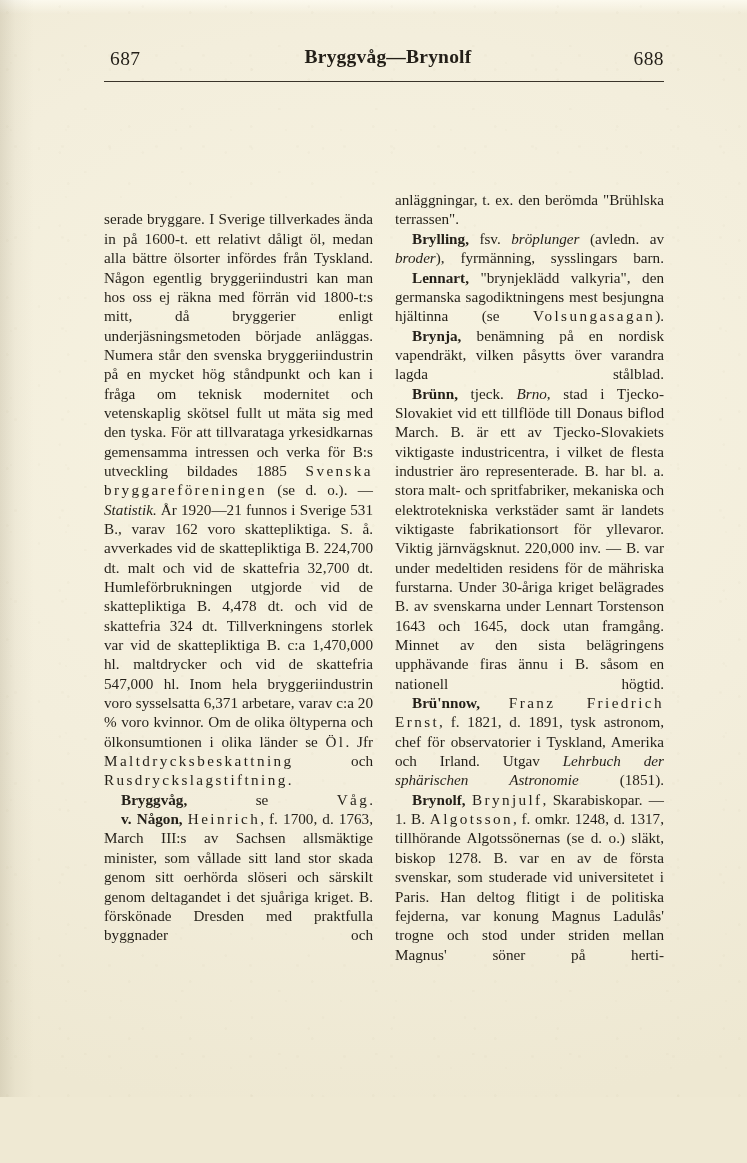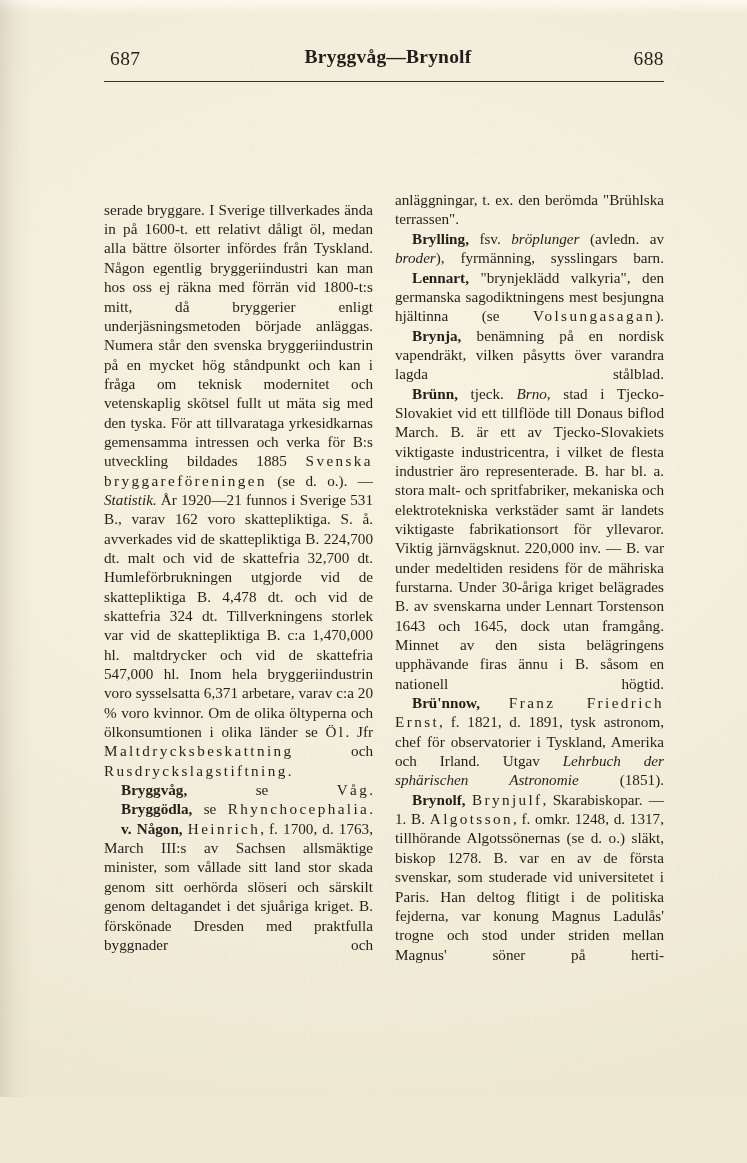--- a/index.html
+++ b/index.html
@@ -145,21 +145,20 @@
     <span class="folio left">687</span>
     <span class="runhead">Bryggvåg—Brynolf</span>
     <span class="folio right">688</span>
   </div>
   <div id="rule"></div>
 
   <div id="cols">
     <div class="col" id="col-left">
         <p class="stretch"><span>serade bryggare. I Sverige tillverkades ända in på 1600-t. ett relativt dåligt öl, medan alla bättre ölsorter infördes från Tyskland. Någon egentlig bryggeriindustri kan man hos oss ej räkna med förrän vid 1800-t:s mitt, då bryggerier enligt underjäsningsmetoden började anläggas. Numera står den svenska bryggeriindustrin på en mycket hög ståndpunkt och kan i fråga om teknisk modernitet och vetenskaplig skötsel fullt ut mäta sig med den tyska. För att tillvarataga yrkesidkarnas gemensamma intressen och verka för B:s utveckling bildades 1885 </span><span class="sp">Svenska bryggareföreningen</span><span> (se d. o.). — </span><i>Statistik.</i><span> År 1920—21 funnos i Sverige 531 B., varav 162 voro skattepliktiga. S. å. avverkades vid de skattepliktiga B. 224,700 dt. malt och vid de skattefria 32,700 dt. Humleförbrukningen utgjorde vid de skattepliktiga B. 4,478 dt. och vid de skattefria 324 dt. Tillverkningens storlek var vid de skattepliktiga B. c:a 1,470,000 hl. maltdrycker och vid de skattefria 547,000 hl. Inom hela bryggeriindustrin voro sysselsatta 6,371 arbetare, varav c:a 20 % voro kvinnor. Om de olika öltyperna och ölkonsumtionen i olika länder se </span><span class="sp">Öl</span><span>. Jfr </span><span class="sp">Maltdrycksbeskattning</span><span> och </span><span class="sp">Rusdryckslagstiftning</span><span>.</span></p>
         <p class="indent stretch"><b>Bryggvåg,</b><span> se </span><span class="sp">Våg</span><span>.</span></p>
-        <p class="indent stretch"><b>Bryggödla,</b><span> se </span><span class="sp">Rhynchocephalia</span><span>.</span></p>
         <p class="indent stretch"><b>v. Någon,</b><span> </span><span class="sp">Heinrich</span><span>, f. 1700, d. 1763, March III:s av Sachsen allsmäktige minister, som vållade sitt land stor skada genom sitt oerhörda slöseri och särskilt genom deltagandet i det sjuåriga kriget. B. förskönade Dresden med praktfulla byggnader och</span></p>
       </div>
     <div class="col" id="col-right">
         <p class="stretch"><span>anläggningar, t. ex. den berömda "Brühlska terrassen".</span></p>
         <p class="indent stretch"><b>Brylling,</b><span> fsv. </span><i>bröplunger</i><span> (avledn. av </span><i>broder</i><span>), fyrmänning, sysslingars barn.</span></p>
         <p class="indent stretch"><b>Lennart,</b><span> "brynjeklädd valkyria", den germanska sagodiktningens mest besjungna hjältinna (se </span><span class="sp">Volsungasagan</span><span>).</span></p>
         <p class="indent stretch"><b>Brynja,</b><span> benämning på en nordisk vapendräkt, vilken påsytts över varandra lagda stålblad.</span></p>
         <p class="indent stretch"><b>Brünn,</b><span> tjeck. </span><i>Brno</i><span>, stad i Tjecko-Slovakiet vid ett tillflöde till Donaus biflod March. B. är ett av Tjecko-Slovakiets viktigaste industricentra, i vilket de flesta industrier äro representerade. B. har bl. a. stora malt- och spritfabriker, mekaniska och elektrotekniska verkstäder samt är landets viktigaste fabrikationsort för yllevaror. Viktig järnvägsknut. 220,000 inv. — B. var under medeltiden residens för de mähriska furstarna. Under 30-åriga kriget belägrades B. av svenskarna under Lennart Torstenson 1643 och 1645, dock utan framgång. Minnet av den sista belägringens upphävande firas ännu i B. såsom en nationell högtid.</span></p>
         <p class="indent stretch"><b>Brü'nnow,</b><span> </span><span class="sp">Franz Friedrich Ernst</span><span>, f. 1821, d. 1891, tysk astronom, chef för observatorier i Tyskland, Amerika och Irland. Utgav </span><i>Lehrbuch der sphärischen Astronomie</i><span> (1851).</span></p>
         <p class="indent stretch"><b>Brynolf,</b><span> </span><span class="sp">Brynjulf</span><span>, Skarabiskopar. — 1. B. </span><span class="sp">Algotsson</span><span>, f. omkr. 1248, d. 1317, tillhörande Algotssönernas (se d. o.) släkt, biskop 1278. B. var en av de första svenskar, som studerade vid universitetet i Paris. Han deltog flitigt i de politiska fejderna, var konung Magnus Ladulås' trogne och stod under striden mellan Magnus' söner på herti-</span></p>

